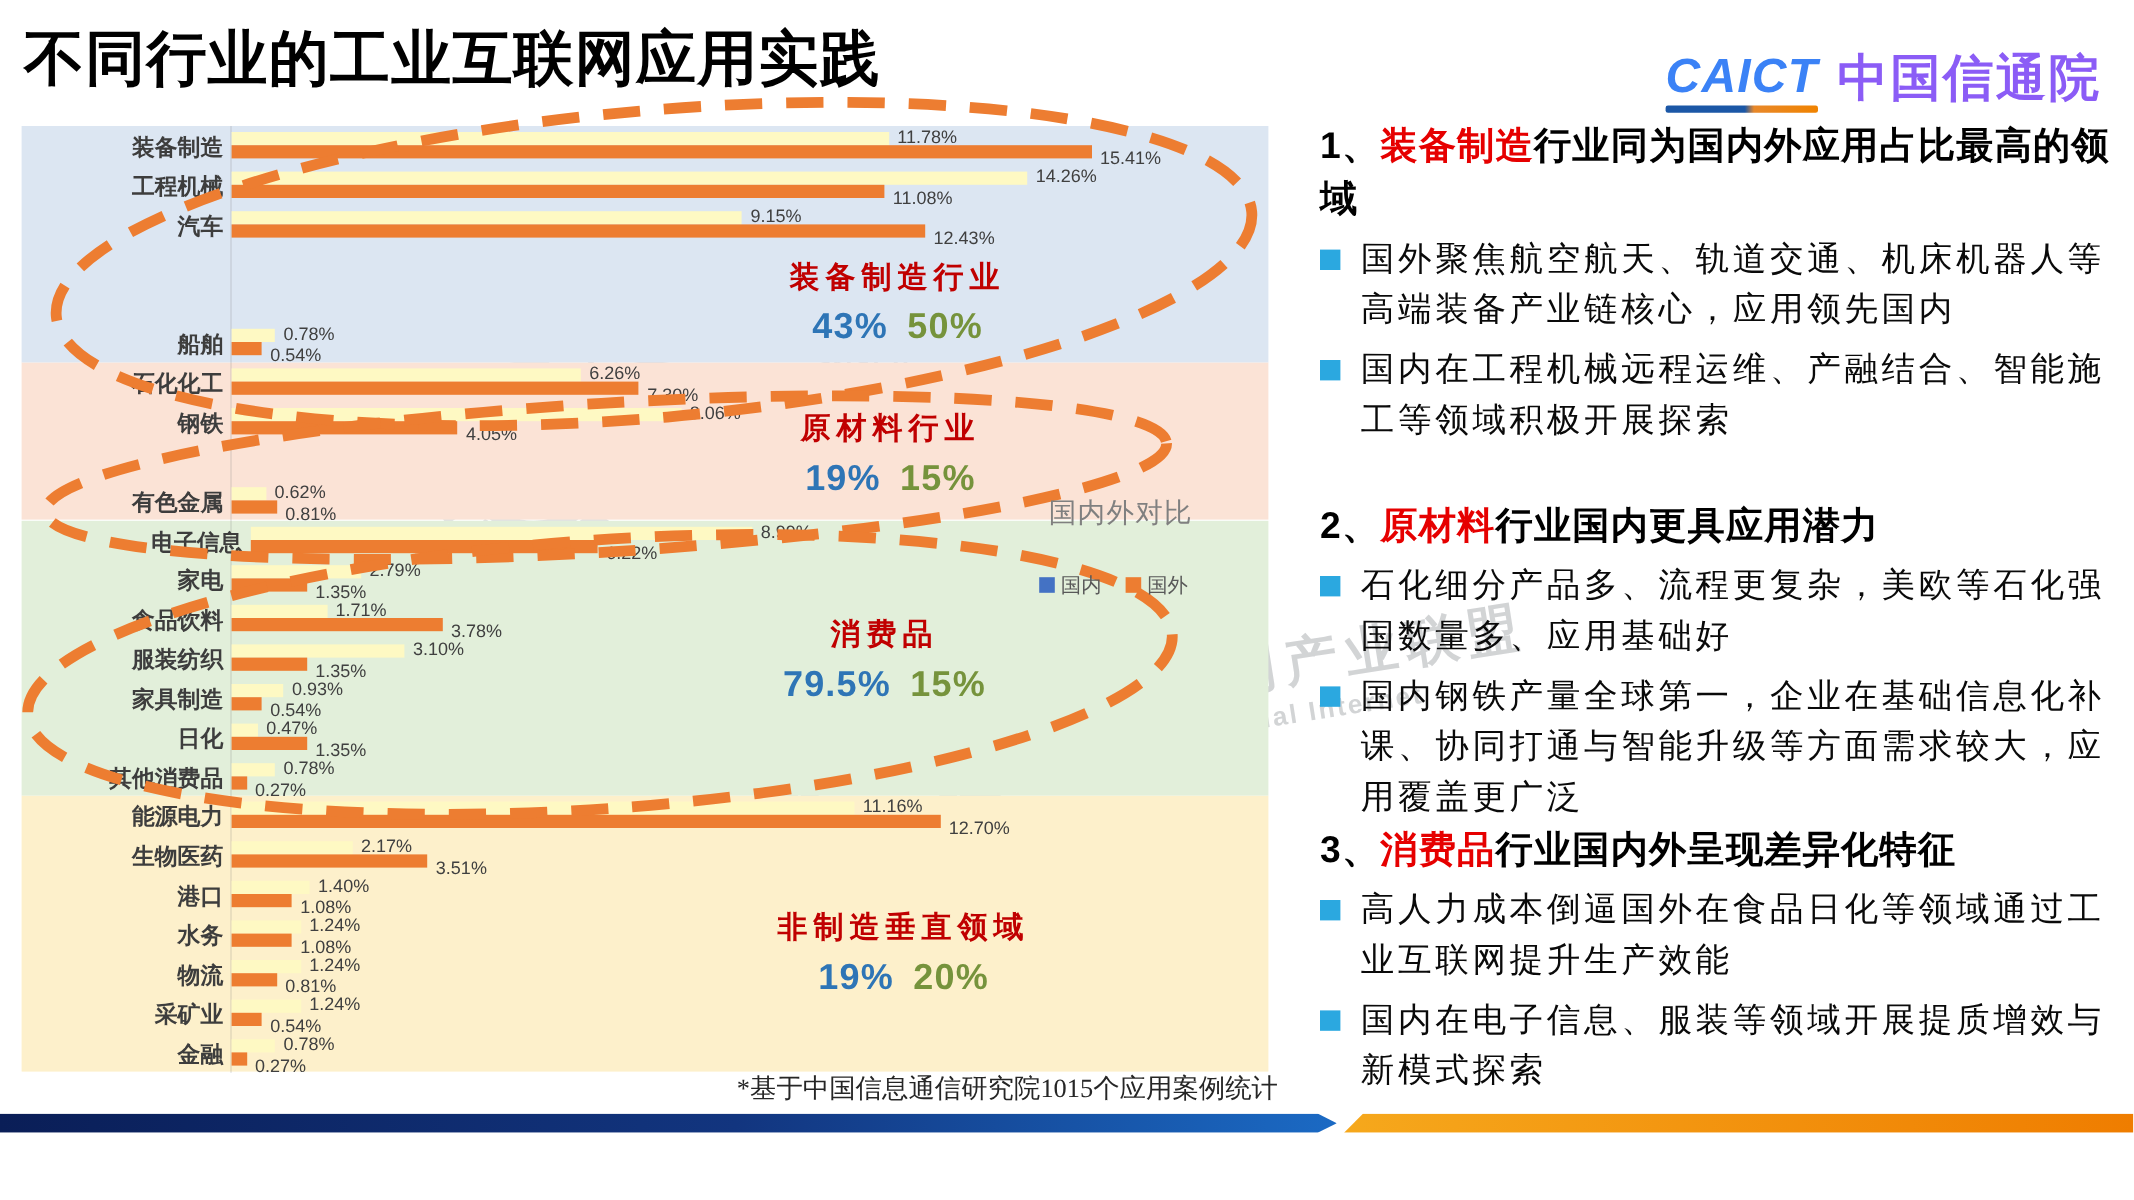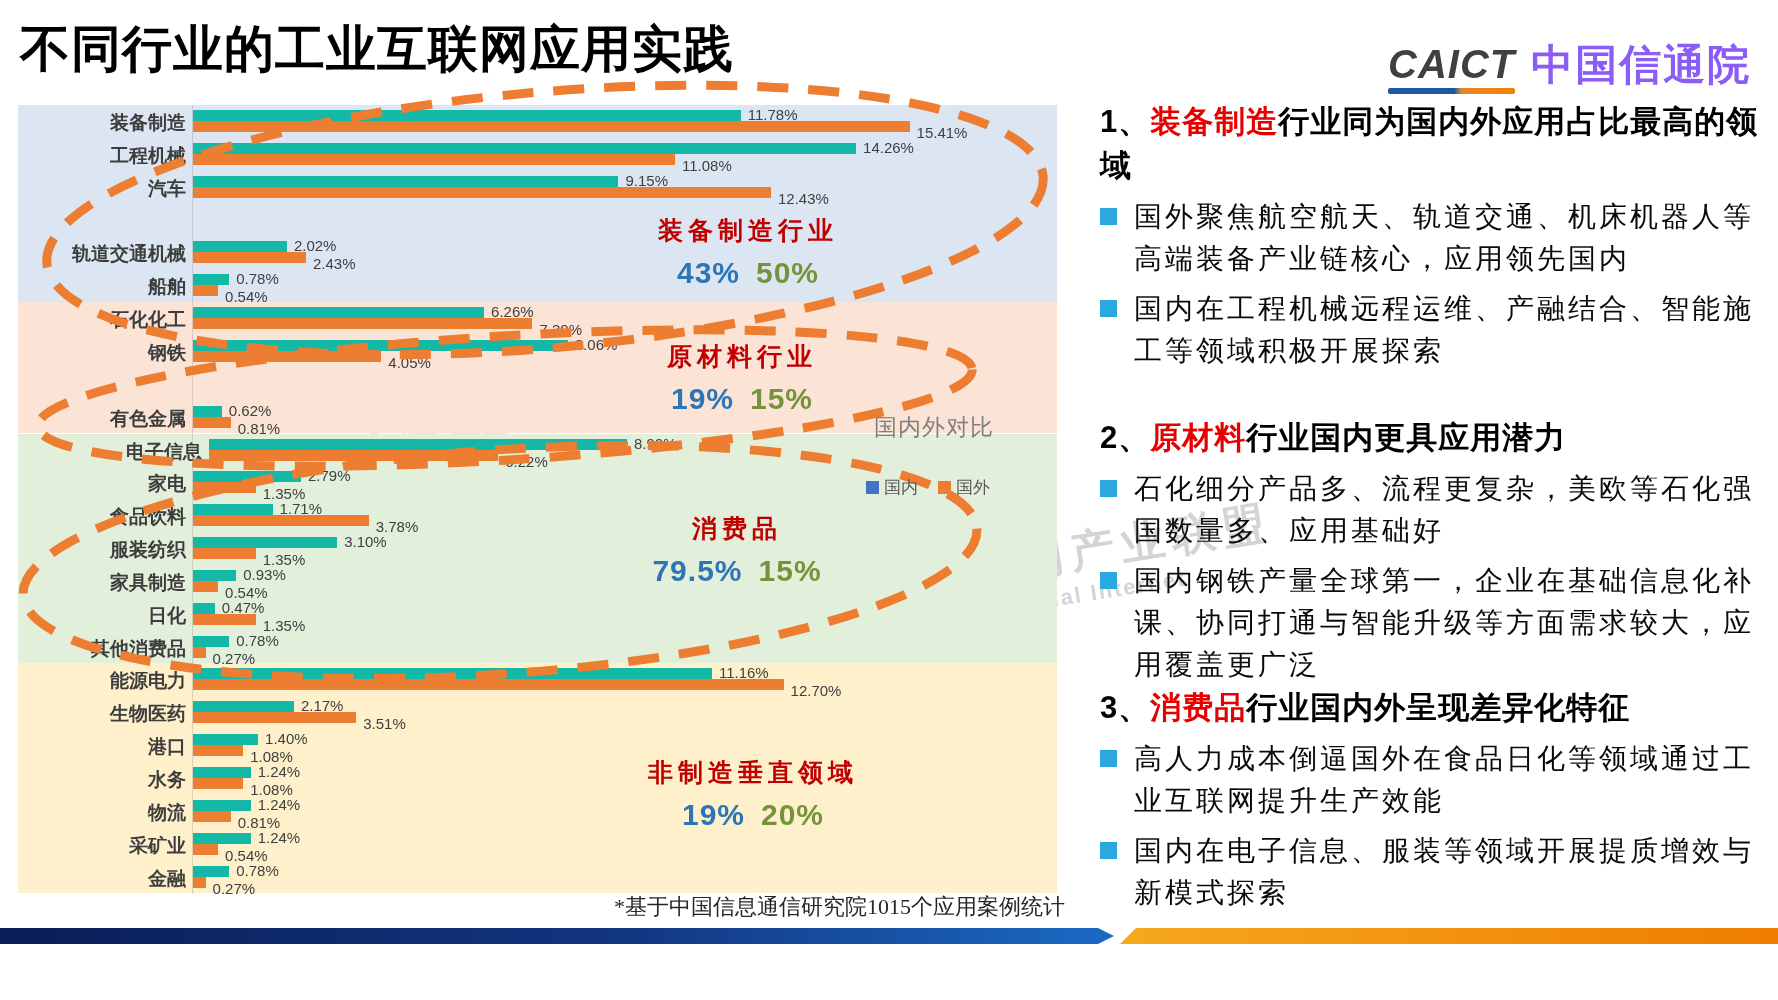--- a/index.html
+++ b/index.html
@@ -3,33 +3,33 @@
 <meta charset="utf-8">
 <style>
   *{margin:0;padding:0;box-sizing:border-box}
   html,body{width:1778px;height:1000px}
   body{position:relative;background:#ffffff;font-family:"Liberation Sans",sans-serif;overflow:hidden}
 
   
   .title{position:absolute;left:20px;top:16px;font-size:50px;font-weight:800;color:#000;letter-spacing:1px;font-family:"Liberation Sans",sans-serif}
   .logo{position:absolute;left:1388px;top:44px;display:flex;align-items:flex-start;gap:16px}
   .logo-caict{display:flex;flex-direction:column}
-  .logo-acronym{font-size:40px;font-weight:900;font-style:italic;color:#404040;letter-spacing:1px;line-height:1}
+  .logo-acronym{font-size:40px;font-weight:900;font-style:italic;color:#3b82f6;letter-spacing:1px;line-height:1}
   .logo-underline{margin-top:4px;height:6px;width:100%;background:linear-gradient(90deg,#1b57a6 0%,#1b57a6 52%,#e8882a 58%,#f08300 100%);border-radius:2px}
   .logo-name{font-size:42px;font-weight:700;color:#8b5cf6;line-height:1;letter-spacing:2px}
 
   
   #chart{position:absolute;left:18px;top:105px;width:1039px;height:789px}
   .band{position:absolute;left:0;width:100%}
   .axis{position:absolute;left:174px;top:0;bottom:0;width:1px;background:rgba(120,120,120,.25)}
   .crow{position:absolute;left:0;width:100%;height:33px}
   .clabel{position:absolute;left:0;top:5px;width:168px;text-align:right;font-size:19px;font-weight:bold;color:#3d3d3d;white-space:nowrap}
   .bars{position:absolute;left:175px;top:0;right:0;height:100%}
   .bar{position:absolute;left:0;height:11px}
-  .bar.b0{top:5px;background:#14b8a6}
+  .bar.b0{top:5px;background:#fef9c3}
   .bar.b1{top:16px;background:#ED7D31}
   .dlabel{position:absolute;left:calc(100% + 7px);font-size:15px;color:#404040;white-space:nowrap}
   .b0 .dlabel{top:-4px}
   .b1 .dlabel{top:3px}
 
   
   .ellipses{position:absolute;left:0;top:0;pointer-events:none}
 
   
   .anno{position:absolute;width:280px;text-align:center}
@@ -121,44 +121,33 @@
           <span class="dlabel">15.41%</span>
         </div>
       </div>
     </div>
     <div class="crow" style="top: 32.85px;">
       <div class="clabel">工程机械</div>
       <div class="bars">
         <div class="bar b0" style="width: 663.09px;">
           <span class="dlabel">14.26%</span>
         </div>
-        <div class="bar b1" style="width: 482px; text-align: center;">
+        <div class="bar b1" style="width: 544px; text-align: center;">
           <span class="dlabel">11.08%</span>
         </div>
       </div>
     </div>
     <div class="crow" style="top: 65.7px;">
       <div class="clabel">汽车</div>
       <div class="bars">
         <div class="bar b0" style="width: 425.475px;">
           <span class="dlabel">9.15%</span>
         </div>
         <div class="bar b1" style="width: 577.995px;">
           <span class="dlabel">12.43%</span>
-        </div>
-      </div>
-    </div>
-    <div class="crow" style="top: 131.4px;">
-      <div class="clabel">轨道交通机械</div>
-      <div class="bars">
-        <div class="bar b0" style="width: 93.93px;">
-          <span class="dlabel">2.02%</span>
-        </div>
-        <div class="bar b1" style="width: 112.995px;">
-          <span class="dlabel">2.43%</span>
         </div>
       </div>
     </div>
     <div class="crow" style="top: 164.25px;">
       <div class="clabel">船舶</div>
       <div class="bars">
         <div class="bar b0" style="width: 36.27px;">
           <span class="dlabel">0.78%</span>
         </div>
         <div class="bar b1" style="width: 25.11px;">

